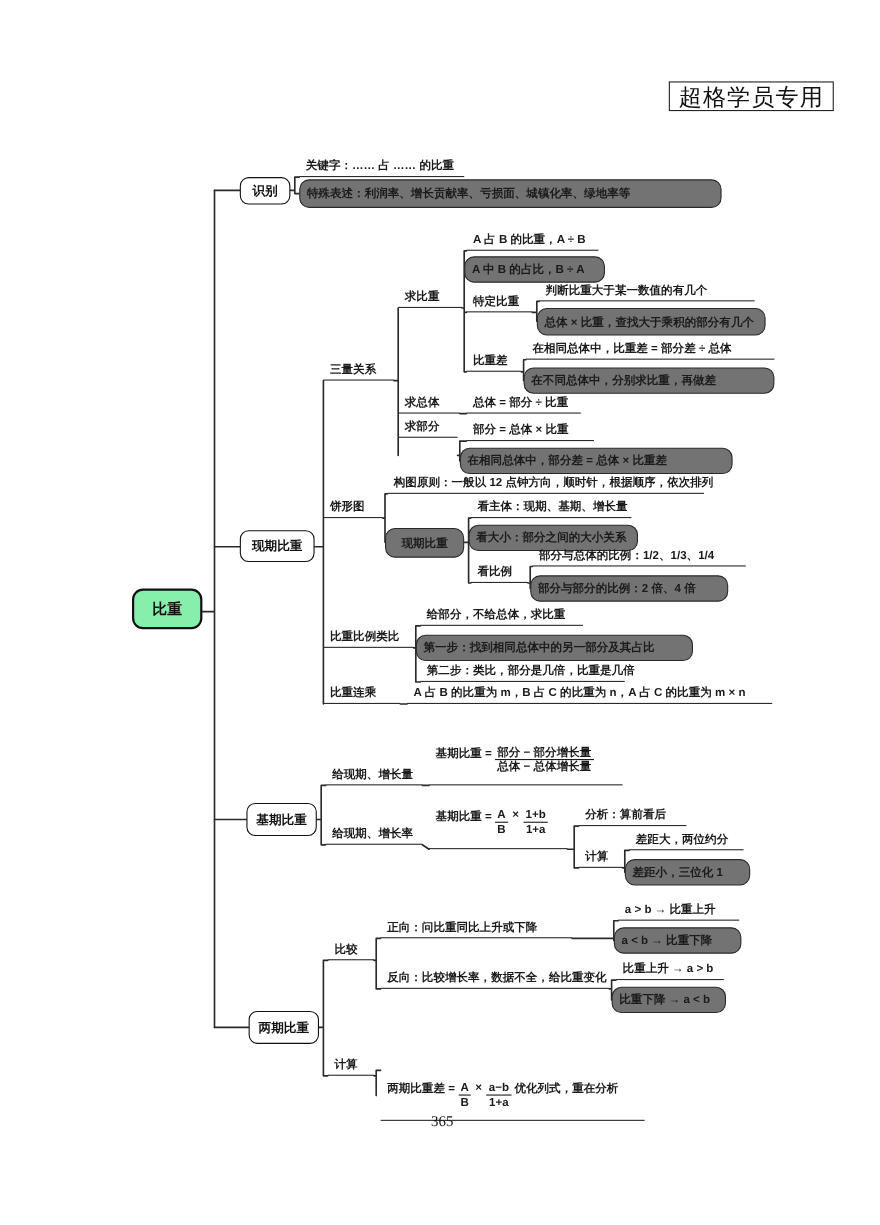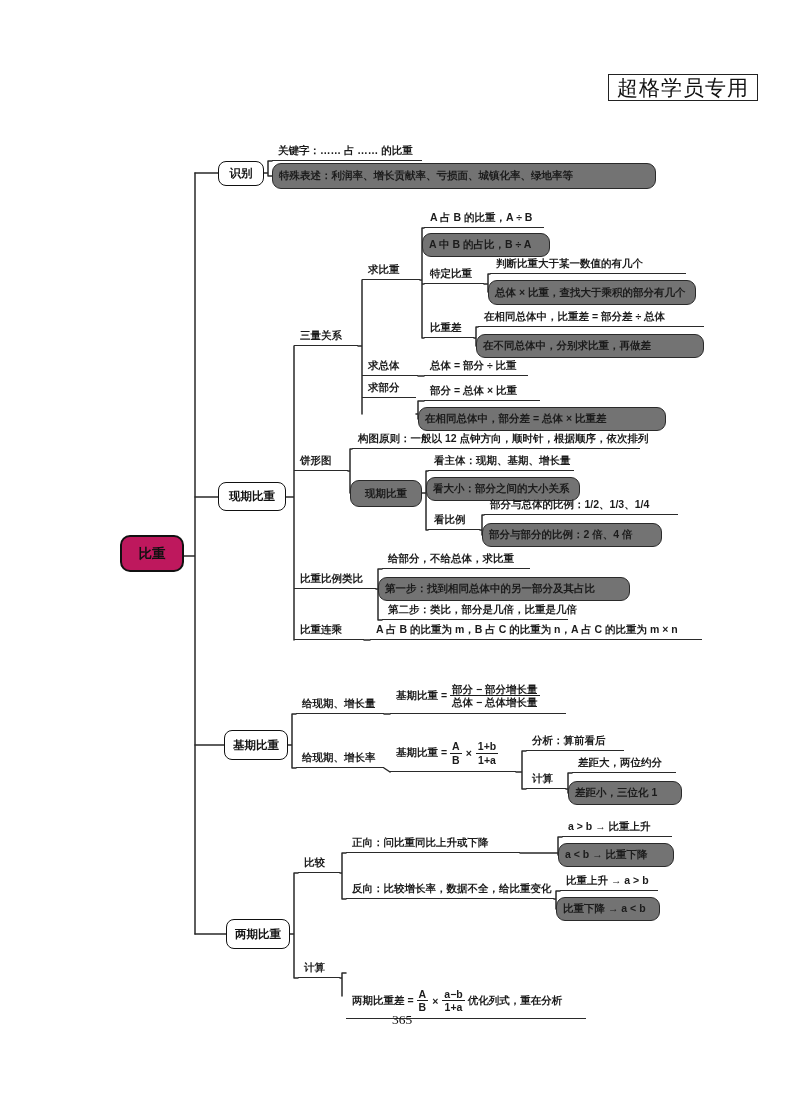--- a/index.html
+++ b/index.html
@@ -4,30 +4,30 @@
 <style>
   html,body{margin:0;padding:0;background:#e8e8e8;}
   #page{position:relative;width:800px;height:1114px;background:#ffffff;margin:0 auto;
         font-family:"Liberation Sans",sans-serif;overflow:hidden;}
   #lines{position:absolute;left:0;top:0;z-index:0;}
   .row{position:absolute;z-index:1;box-sizing:border-box;white-space:nowrap;
        font-weight:bold;font-size:10.5px;color:#1b1b1b;
        display:flex;align-items:flex-end;padding:0 4px 2px 6px;}
   .u{border-bottom:1.5px solid #2a2a2a;}
   .b{border:1.5px solid #2a2a2a;border-radius:9px;align-items:center;background:#737373;padding:0 6px;}
-  .frow{align-items:center;padding-bottom:0;}
+  .frow{align-items:flex-start;padding-bottom:0;}
   .frac{display:inline-flex;flex-direction:column;align-items:center;line-height:1.15;margin:0 3px;}
   .fnum{border-bottom:1.3px solid #1b1b1b;padding:0 2px;}
   .fden{padding:0 2px;}
   .times{margin:0 1px;}
   .fnote{margin-left:0;}
   .node{position:absolute;z-index:2;box-sizing:border-box;border:1.7px solid #111;border-radius:8px;
         background:#fff;display:flex;align-items:center;justify-content:center;
         font-weight:bold;font-size:11.5px;color:#111;}
-  .root{background:#be185d;border-width:2.3px;border-radius:10px;font-size:13.5px;}
+  .root{background:#86efac;border-width:2.3px;border-radius:10px;font-size:13.5px;}
   #hdr{position:absolute;left:608px;top:74px;width:148px;height:25px;z-index:2;
        border:1.5px solid #222;display:flex;align-items:center;justify-content:center;
        font-family:"Liberation Serif",serif;font-size:21px;color:#111;letter-spacing:1px;}
   #pageno{position:absolute;left:386px;top:1012px;width:32px;height:18px;z-index:2;text-align:center;
        font-family:"Liberation Serif",serif;font-size:13.5px;color:#111;}
 </style>
 </head>
 <body>
 
 <div id="page">

